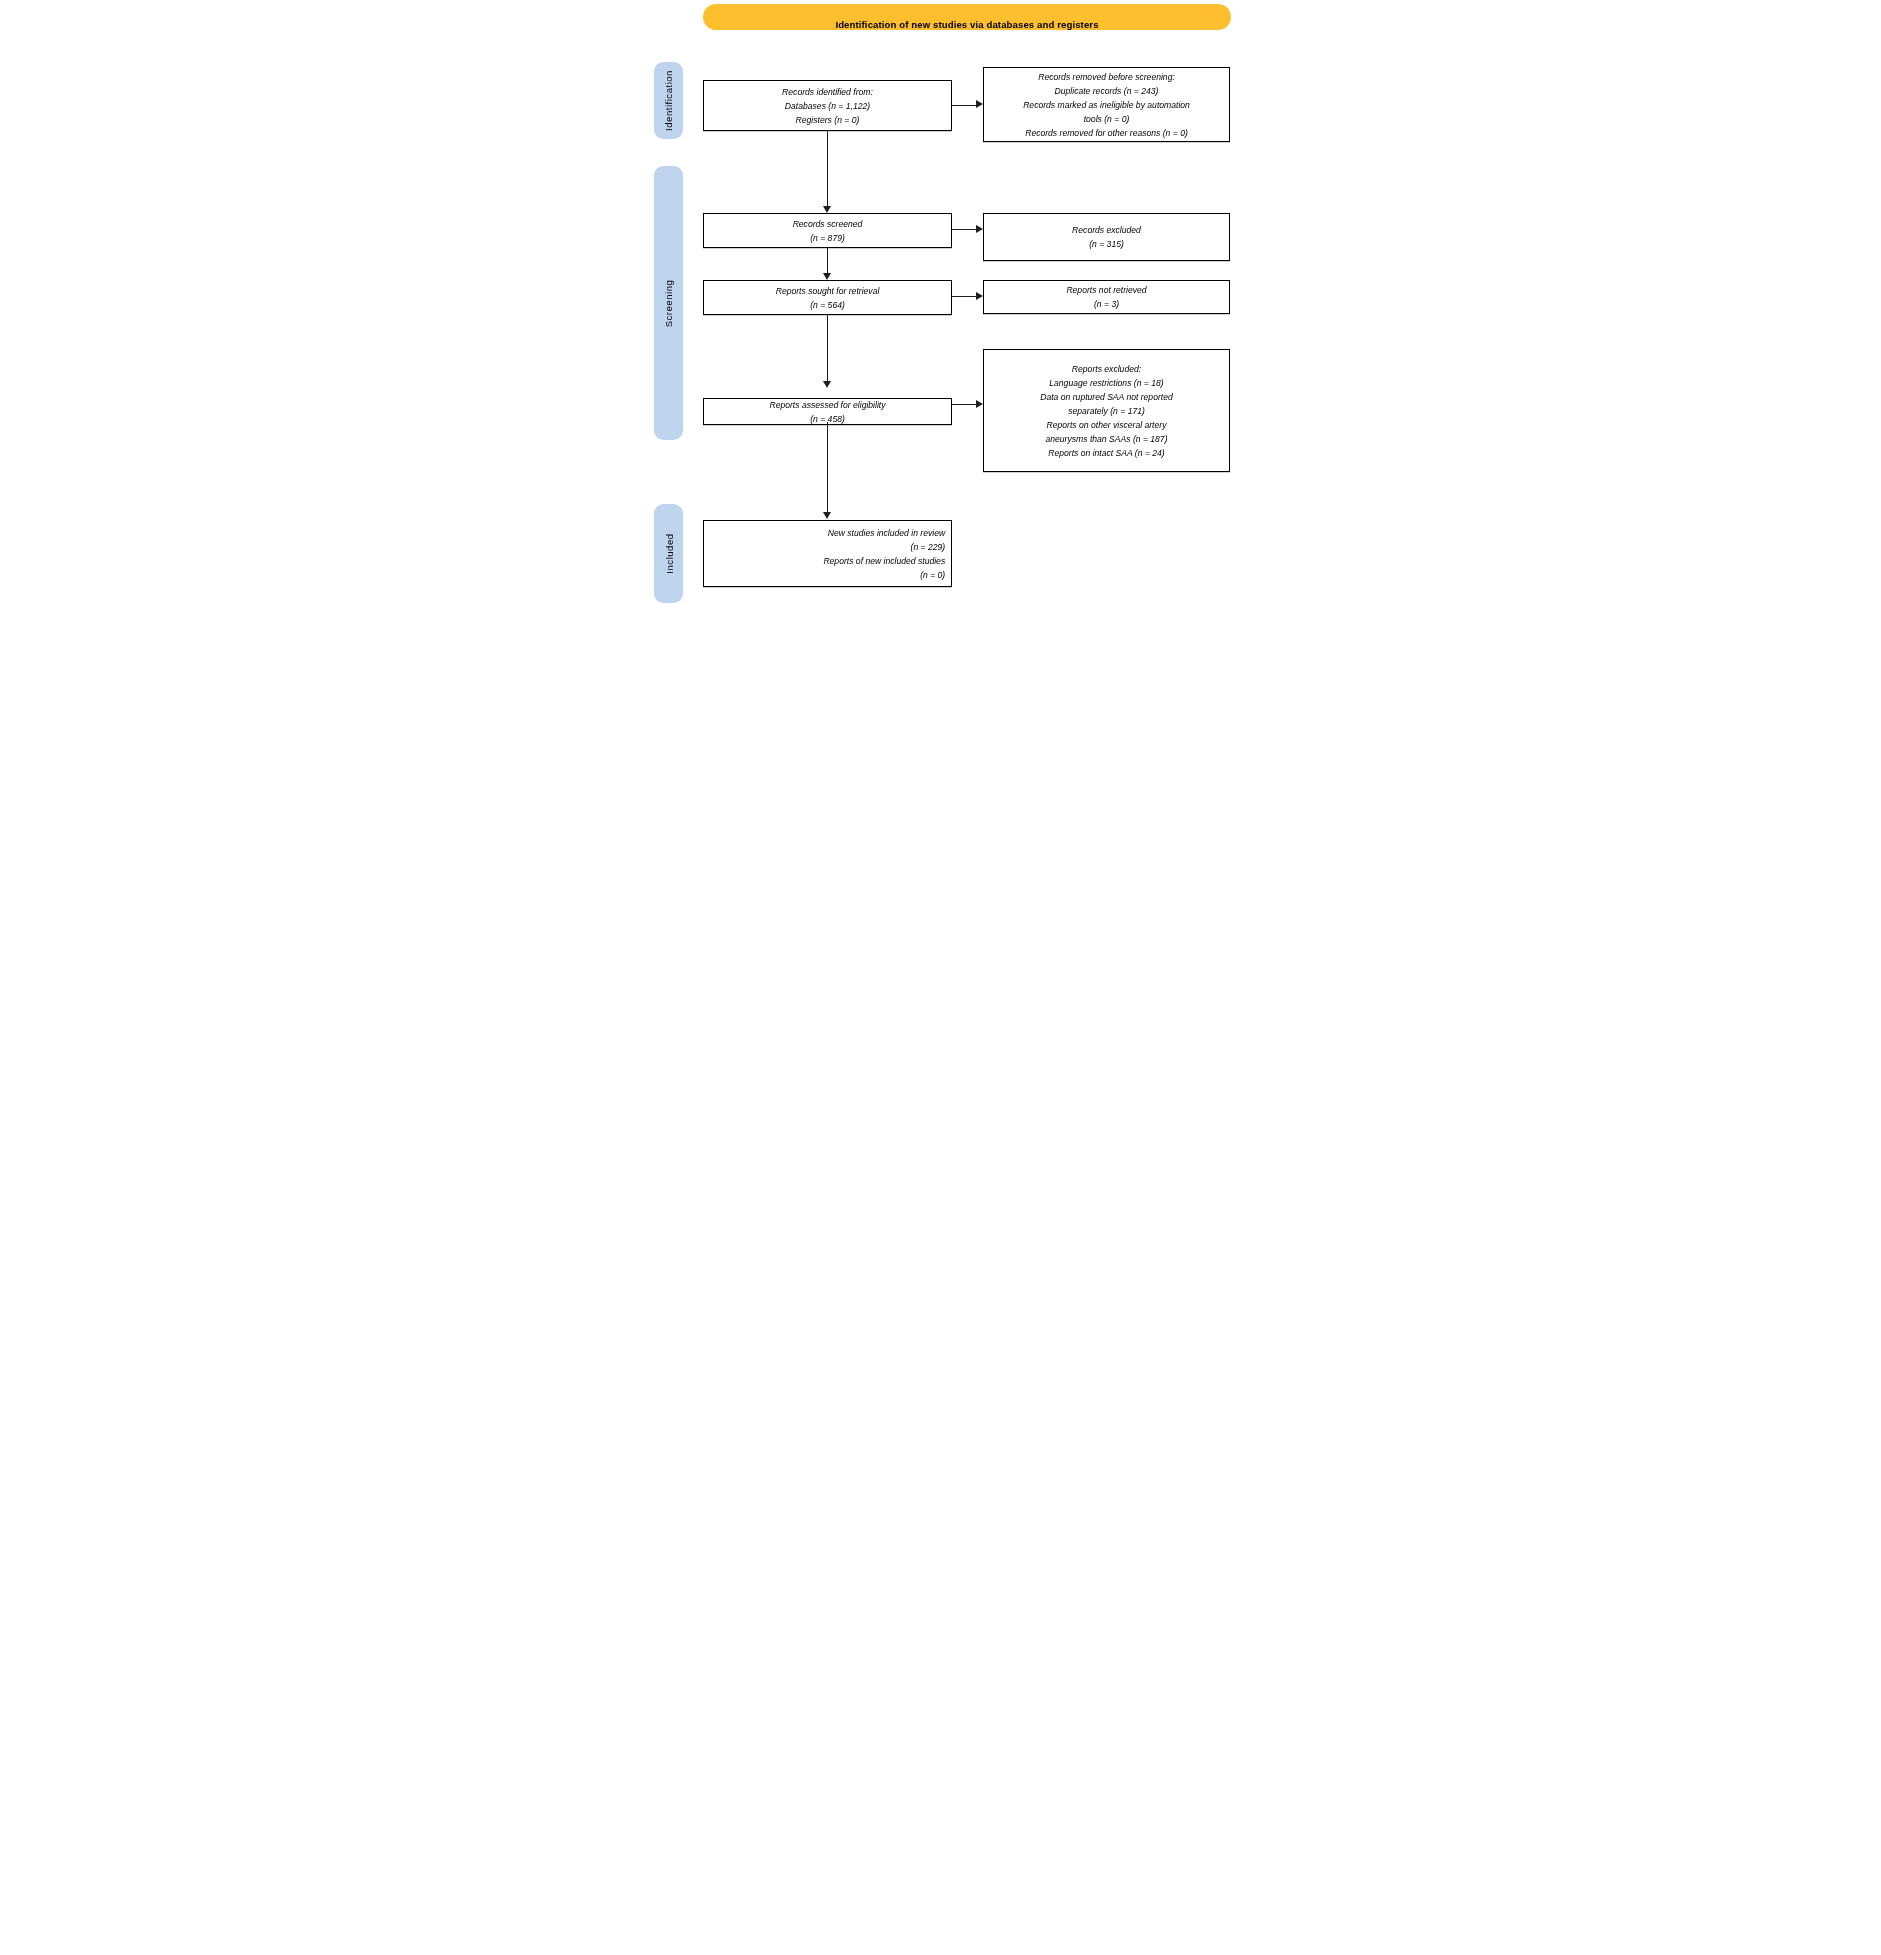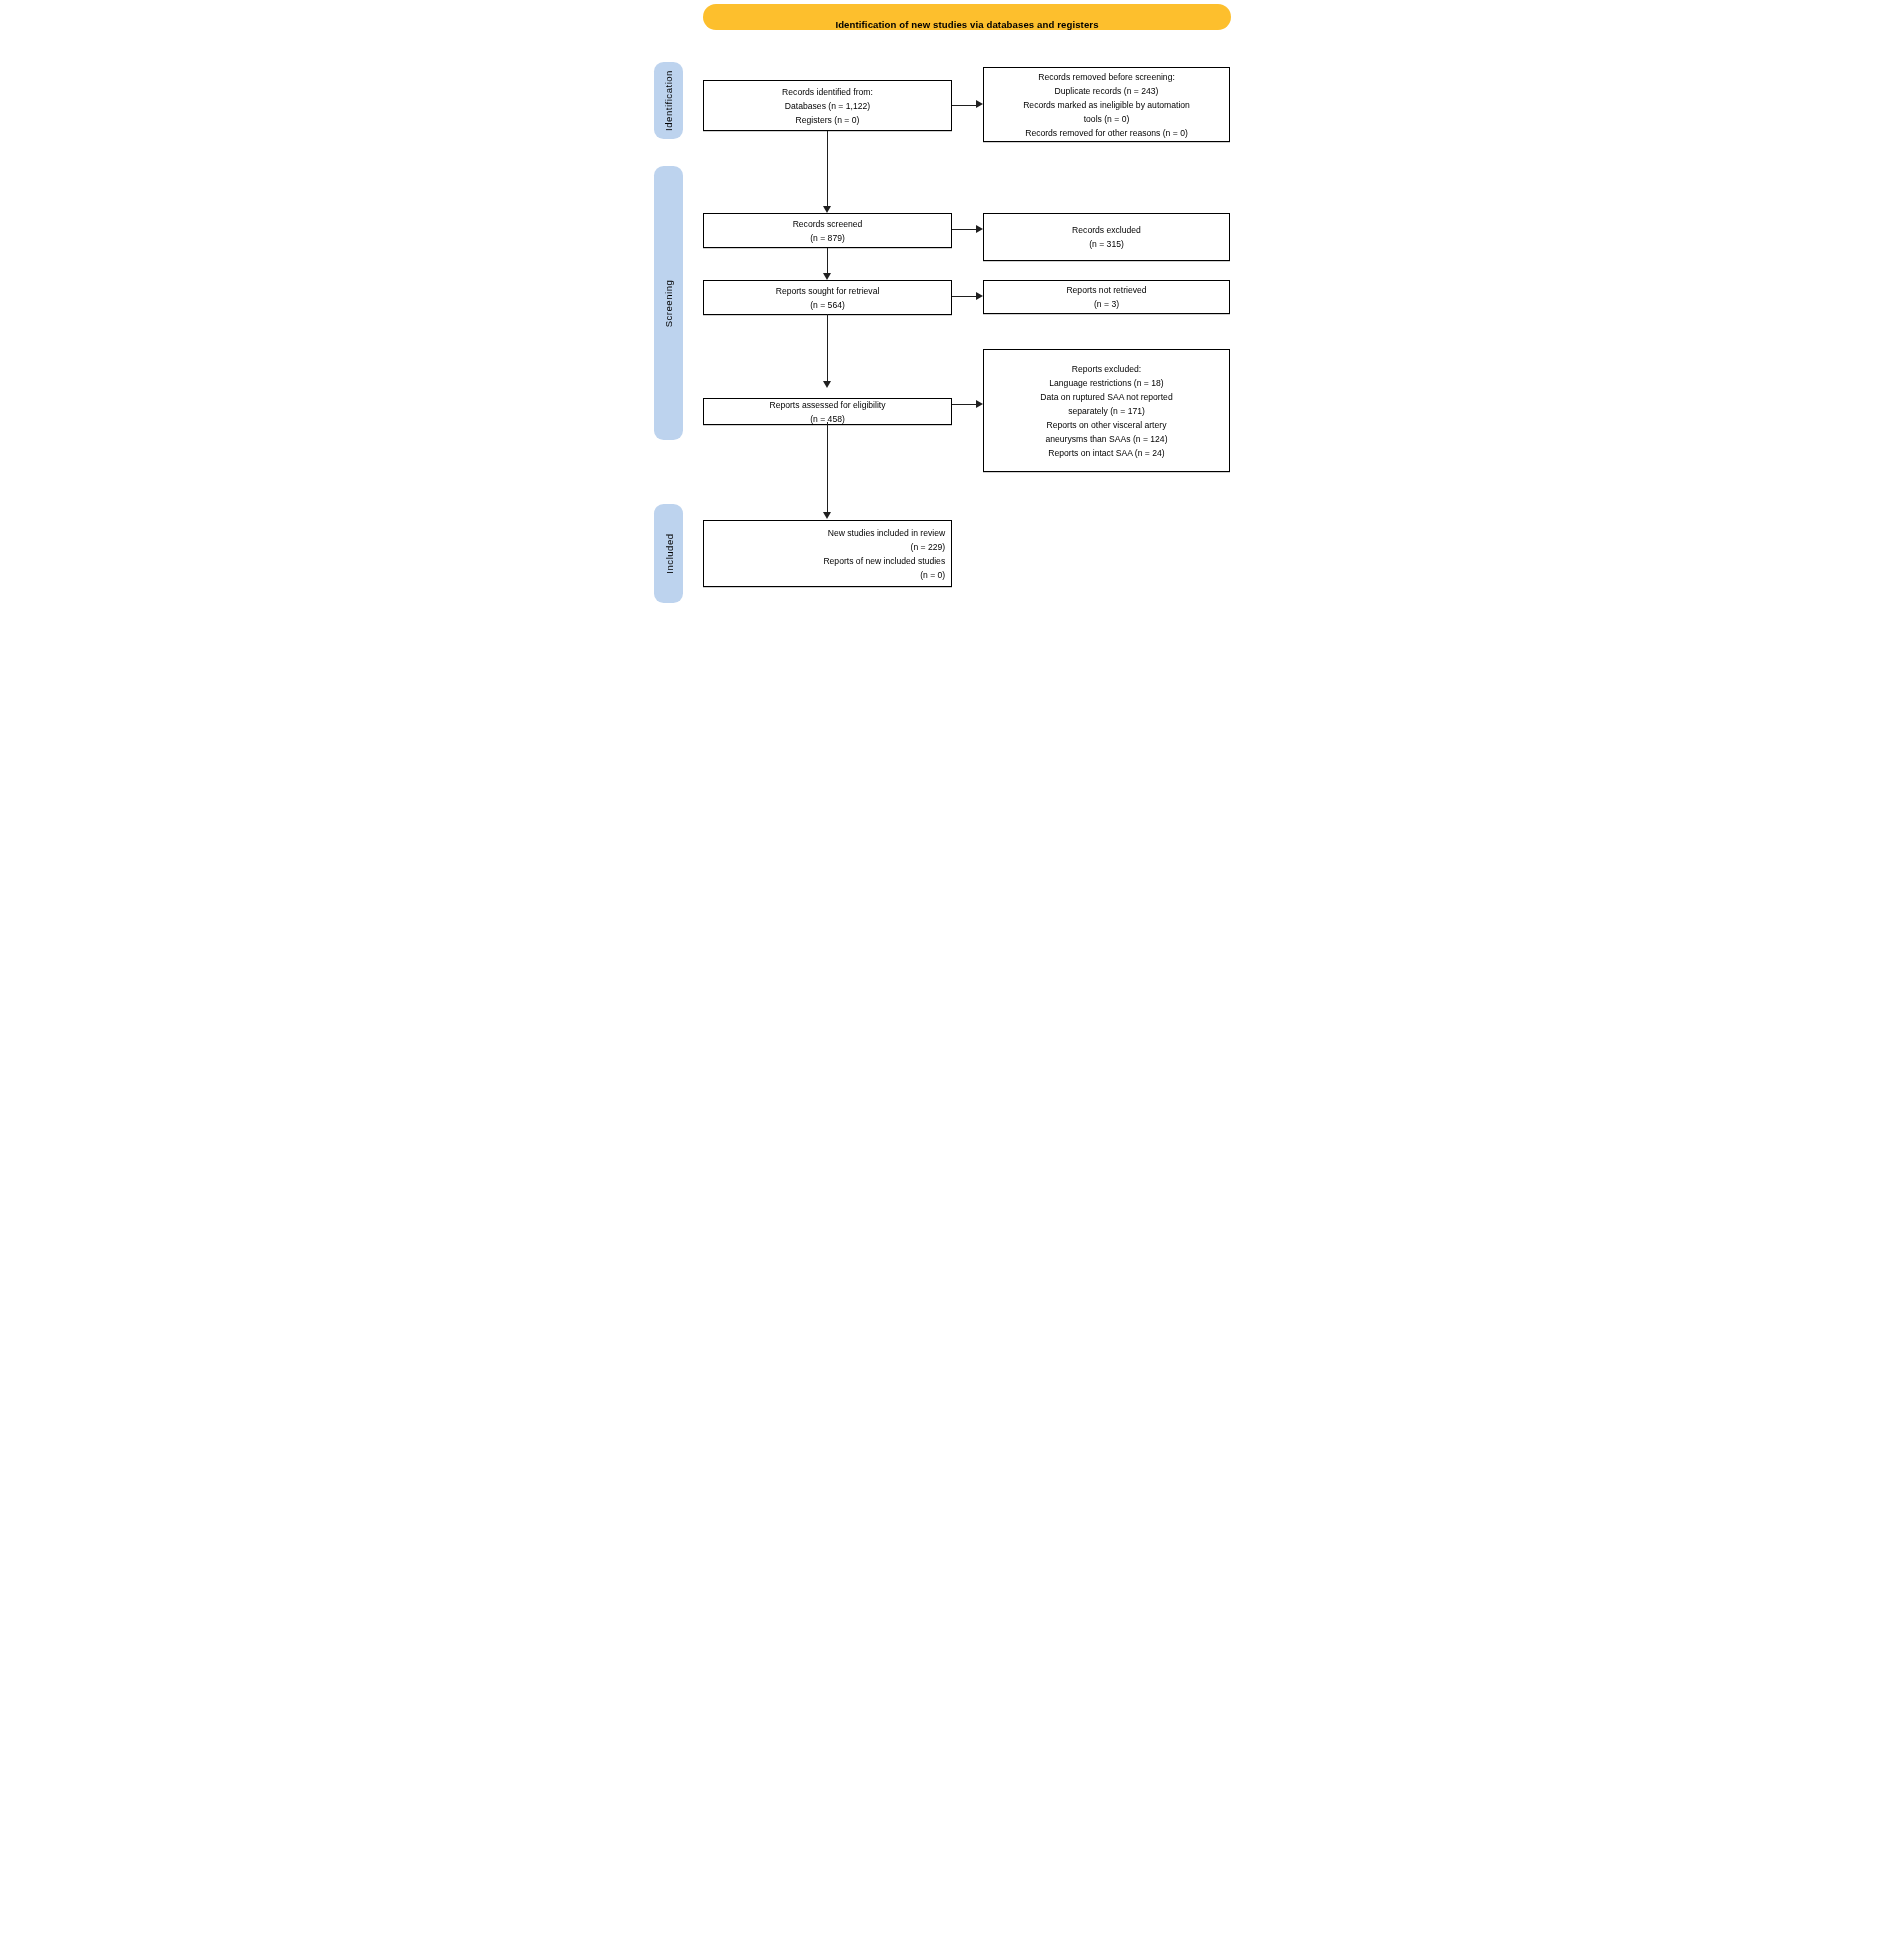--- a/index.html
+++ b/index.html
@@ -37,21 +37,21 @@
   .stage-screening{ top:166px; height:274px; }
   .stage-included{ top:504px; height:99px; }
   
   .box{
     position:absolute;
     background:#fff;
     border:1px solid #000;
     box-shadow:0 1px 0 rgba(0,0,0,.18);
     display:flex; flex-direction:column; justify-content:center;
     text-align:center;
-    font-size:8.6px; line-height:14px;
+    font-size:8.6px; line-height:14px;font-style:italic;
   }
   .main-box{ left:54px; width:249px; padding:0 5.8px; box-sizing:border-box; }
   .side-box{ left:334px; width:247px; padding:0 5.8px; box-sizing:border-box; }
   #box-records-identified{ top:80px; height:51px; }
   #box-records-screened{ top:213px; height:35px; }
   #box-reports-sought{ top:280px; height:35px; }
   #box-reports-assessed{ top:388px; height:27px;margin-top:10px; }
   #box-new-studies{ top:520px; height:67px;text-align:right; }
   #box-records-removed{ top:67px; height:75px; padding:0 31px; }
   #box-records-excluded{ top:213px; height:48px; }
@@ -127,21 +127,21 @@
       <div class="line">(n = 315)</div>
     </div>
   <div class="box side-box" id="box-reports-not-retrieved">
       <div class="line">Reports not retrieved</div>
       <div class="line">(n = 3)</div>
     </div>
   <div class="box side-box" id="box-reports-excluded">
       <div class="line">Reports excluded:</div>
       <div class="line">Language restrictions (n = 18)</div>
       <div class="line">Data on ruptured SAA not reported separately (n = 171)</div>
-      <div class="line">Reports on other visceral artery aneurysms than SAAs (n = 124)</div>
+      <div class="line">Reports on other visceral artery aneurysms than SAAs (n = 187)</div>
       <div class="line">Reports on intact SAA (n = 24)</div>
     </div>
 
   <div class="vline" style="left:178px; top:131px; height:76px;"></div>
   <div class="head-down" style="left:174px; top:206px;"></div>
 
   <div class="vline" style="left:178px; top:248px; height:25px;"></div>
   <div class="head-down" style="left:174px; top:273px;"></div>
 
   <div class="vline" style="left:178px; top:314px; height:67px;"></div>

